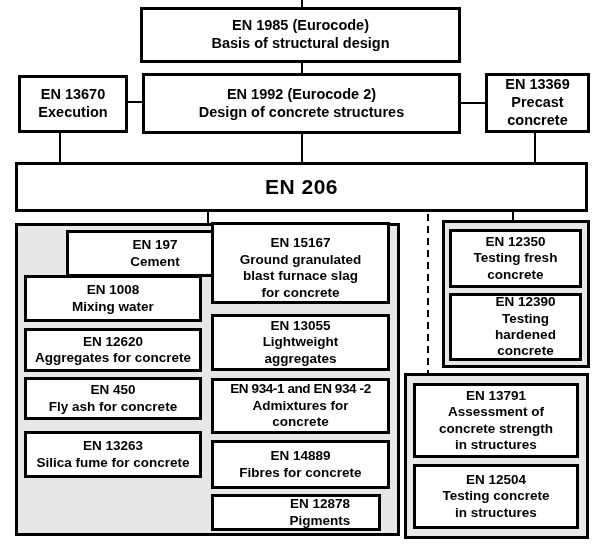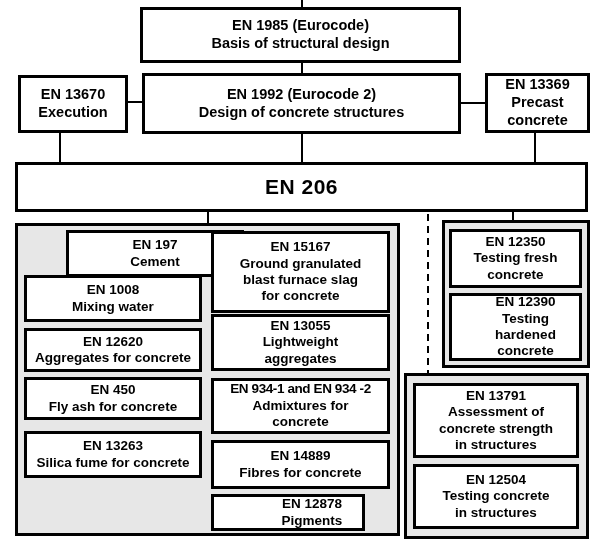--- a/index.html
+++ b/index.html
@@ -102,41 +102,41 @@
   </div>
   <div class="box" style="left:24px; top:377px; width:178px; height:43px;align-items:center;">
     <span class="code">EN 450</span>
     <span class="label">Fly ash for concrete</span>
   </div>
   <div class="box" style="left:24px; top:431px; width:178px; height:47px;text-align:right;">
     <span class="code">EN 13263</span>
     <span class="label">Silica fume for concrete</span>
   </div>
 
-  <div class="box" style="left:211px; top:231px; width:179px; height:82px;">
+  <div class="box" style="left:211px; top:222px; width:179px; height:82px;justify-content:flex-end;">
     <span class="code">EN 15167</span>
     <span class="label">Ground granulated
 blast furnace slag
 for concrete</span>
   </div>
   <div class="box" style="left:211px; top:314px; width:179px; height:57px;">
     <span class="code">EN 13055</span>
     <span class="label">Lightweight
 aggregates</span>
   </div>
   <div class="box" style="left:211px; top:378px; width:179px; height:56px;">
     <span class="code tight">EN 934-1 and EN 934 -2</span>
     <span class="label">Admixtures for
 concrete</span>
   </div>
   <div class="box" style="left:211px; top:440px; width:179px; height:49px;">
     <span class="code">EN 14889</span>
     <span class="label">Fibres for concrete</span>
   </div>
-  <div class="box" style="left:211px; top:494px; width:154px; height:37px;padding-left:48px;">
+  <div class="box" style="left:211px; top:494px; width:170px; height:37px;padding-left:48px;">
     <span class="code">EN 12878</span>
     <span class="label">Pigments</span>
   </div>
 
   <div class="panel" style="left:442px; top:220px; width:148px; height:148px;"></div>
   <div class="box" style="left:449px; top:229px; width:133px; height:59px;">
     <span class="code">EN 12350</span>
     <span class="label">Testing fresh
 concrete</span>
   </div>

